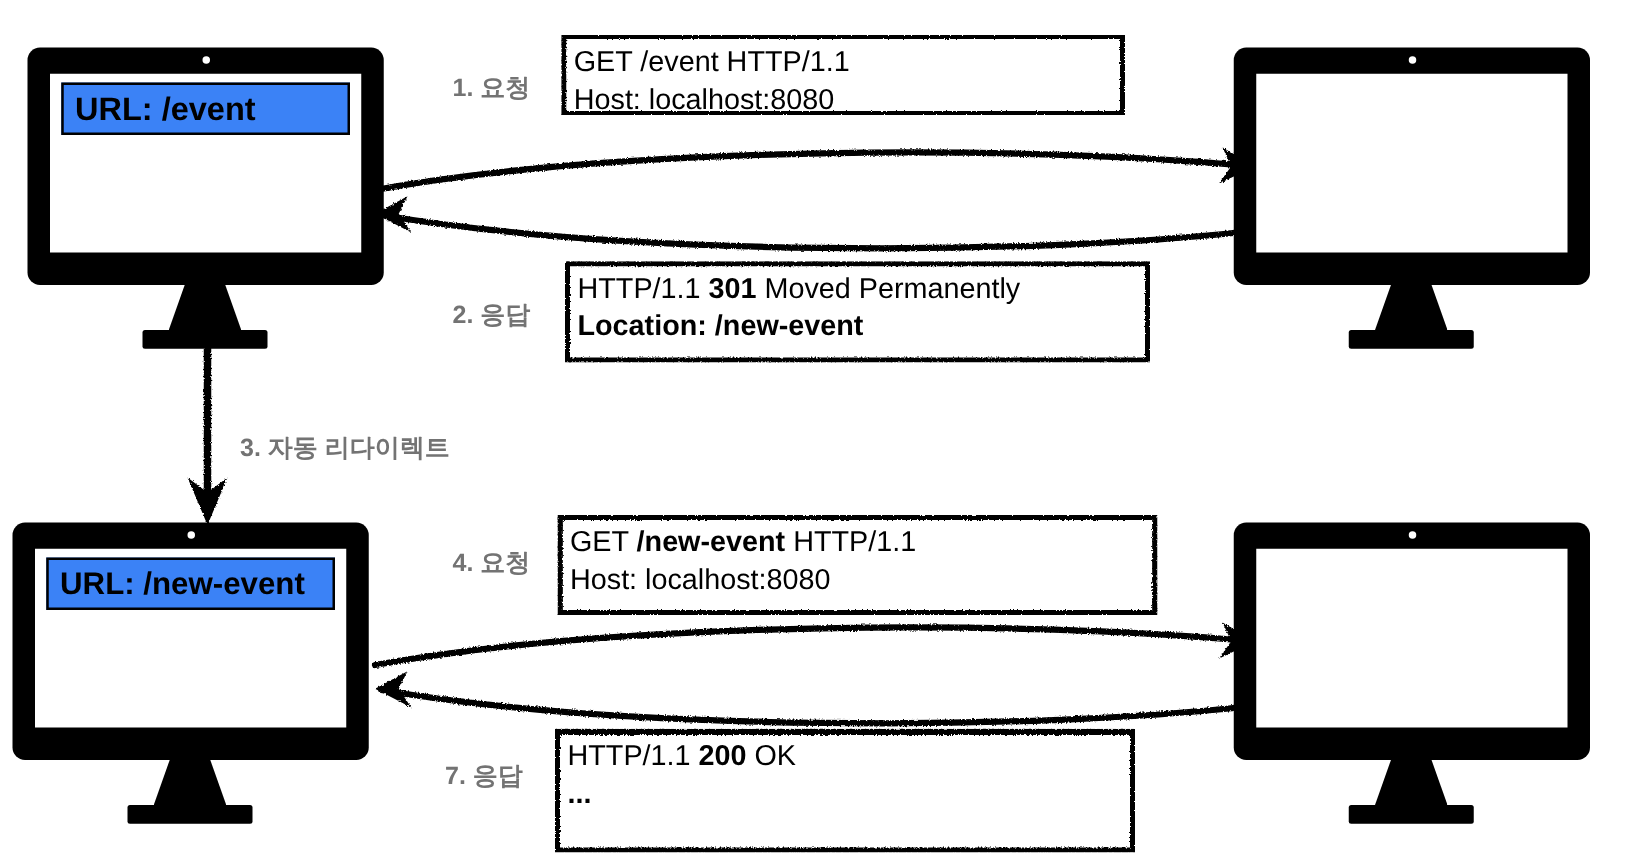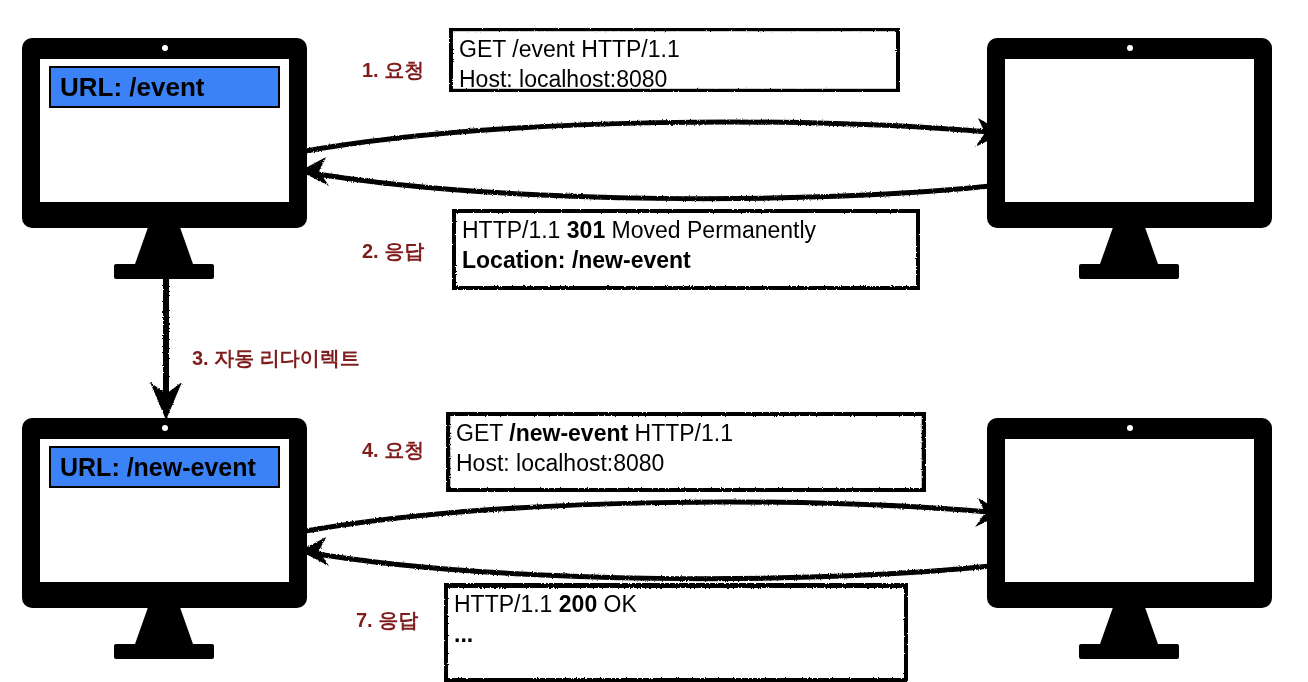--- a/index.html
+++ b/index.html
@@ -86,21 +86,21 @@
   .msg-line {
     position: relative;
     z-index: 2;
     font-size: 23px;
   }
   .msg-line .b { font-weight: bold; }
 
   
   .step-label {
     position: absolute;
-    color: #7f1d1d;
+    color: #737373;
     font-weight: bold;
     font-size: 20px;
     white-space: nowrap;
   }
 
   
   #arrows {
     position: absolute;
     left: 0; top: 0;
     width: 1308px;
@@ -162,21 +162,21 @@
     <div class="monitor-bezel" style="height:190px;"></div>
     <div class="monitor-camera"></div>
     <div class="monitor-screen" style="left:18px; top:21px; width:249px; height:143px;">
       <span></span>
     </div>
     <div class="monitor-neck" style="left:113px; top:190px; width:58px; height:36px;
                 clip-path: polygon(22% 0%, 78% 0%, 100% 100%, 0% 100%);"></div>
     <div class="monitor-base" style="left:92px; top:226px; width:100px; height:15px;"></div>
   </div>
 
-  <div class="monitor" style="left:22px; top:418px; width:285px; height:230px;">
+  <div class="monitor" style="left:10px; top:418px; width:285px; height:230px;">
     <div class="monitor-bezel" style="height:190px;"></div>
     <div class="monitor-camera"></div>
     <div class="monitor-screen" style="left:18px; top:21px; width:249px; height:143px;">
       <div class="url-box" style="left:9px; top:7px; width:231px; height:42px; font-size:25px;">
         <span>URL: /new-event</span>
       </div>
     </div>
     <div class="monitor-neck" style="left:113px; top:190px; width:58px; height:36px;
                 clip-path: polygon(22% 0%, 78% 0%, 100% 100%, 0% 100%);"></div>
     <div class="monitor-base" style="left:92px; top:226px; width:100px; height:15px;"></div>

